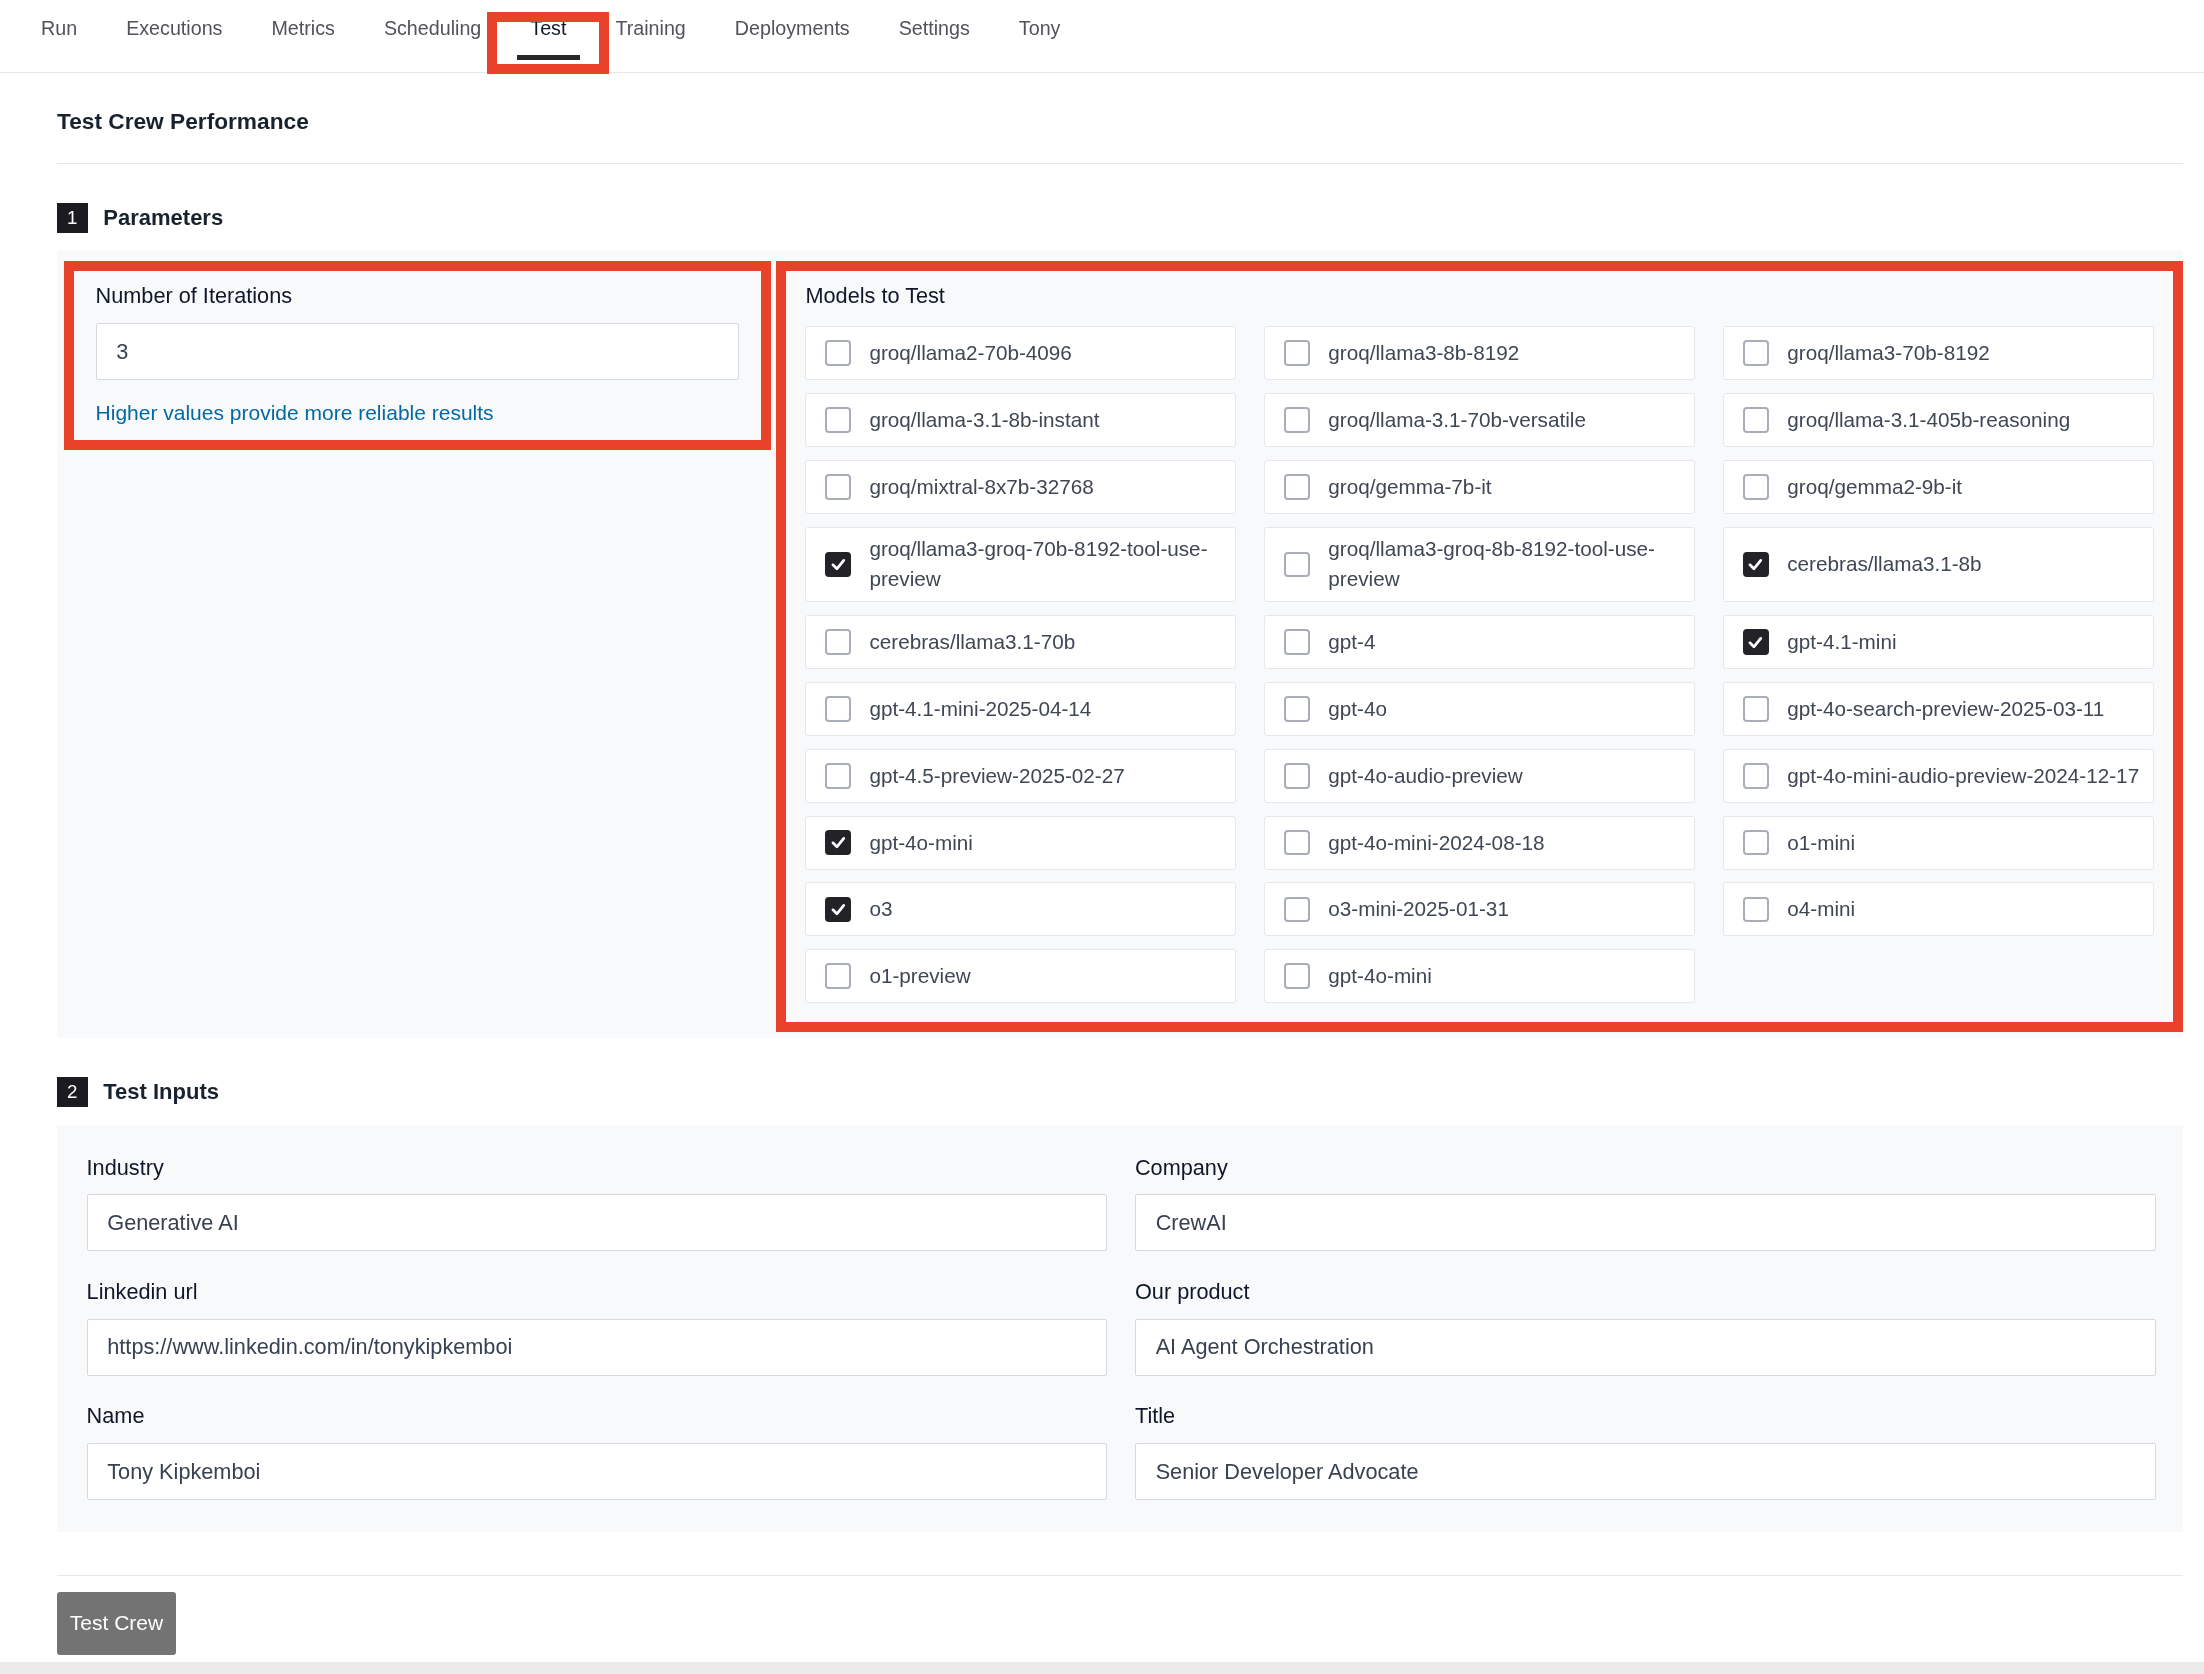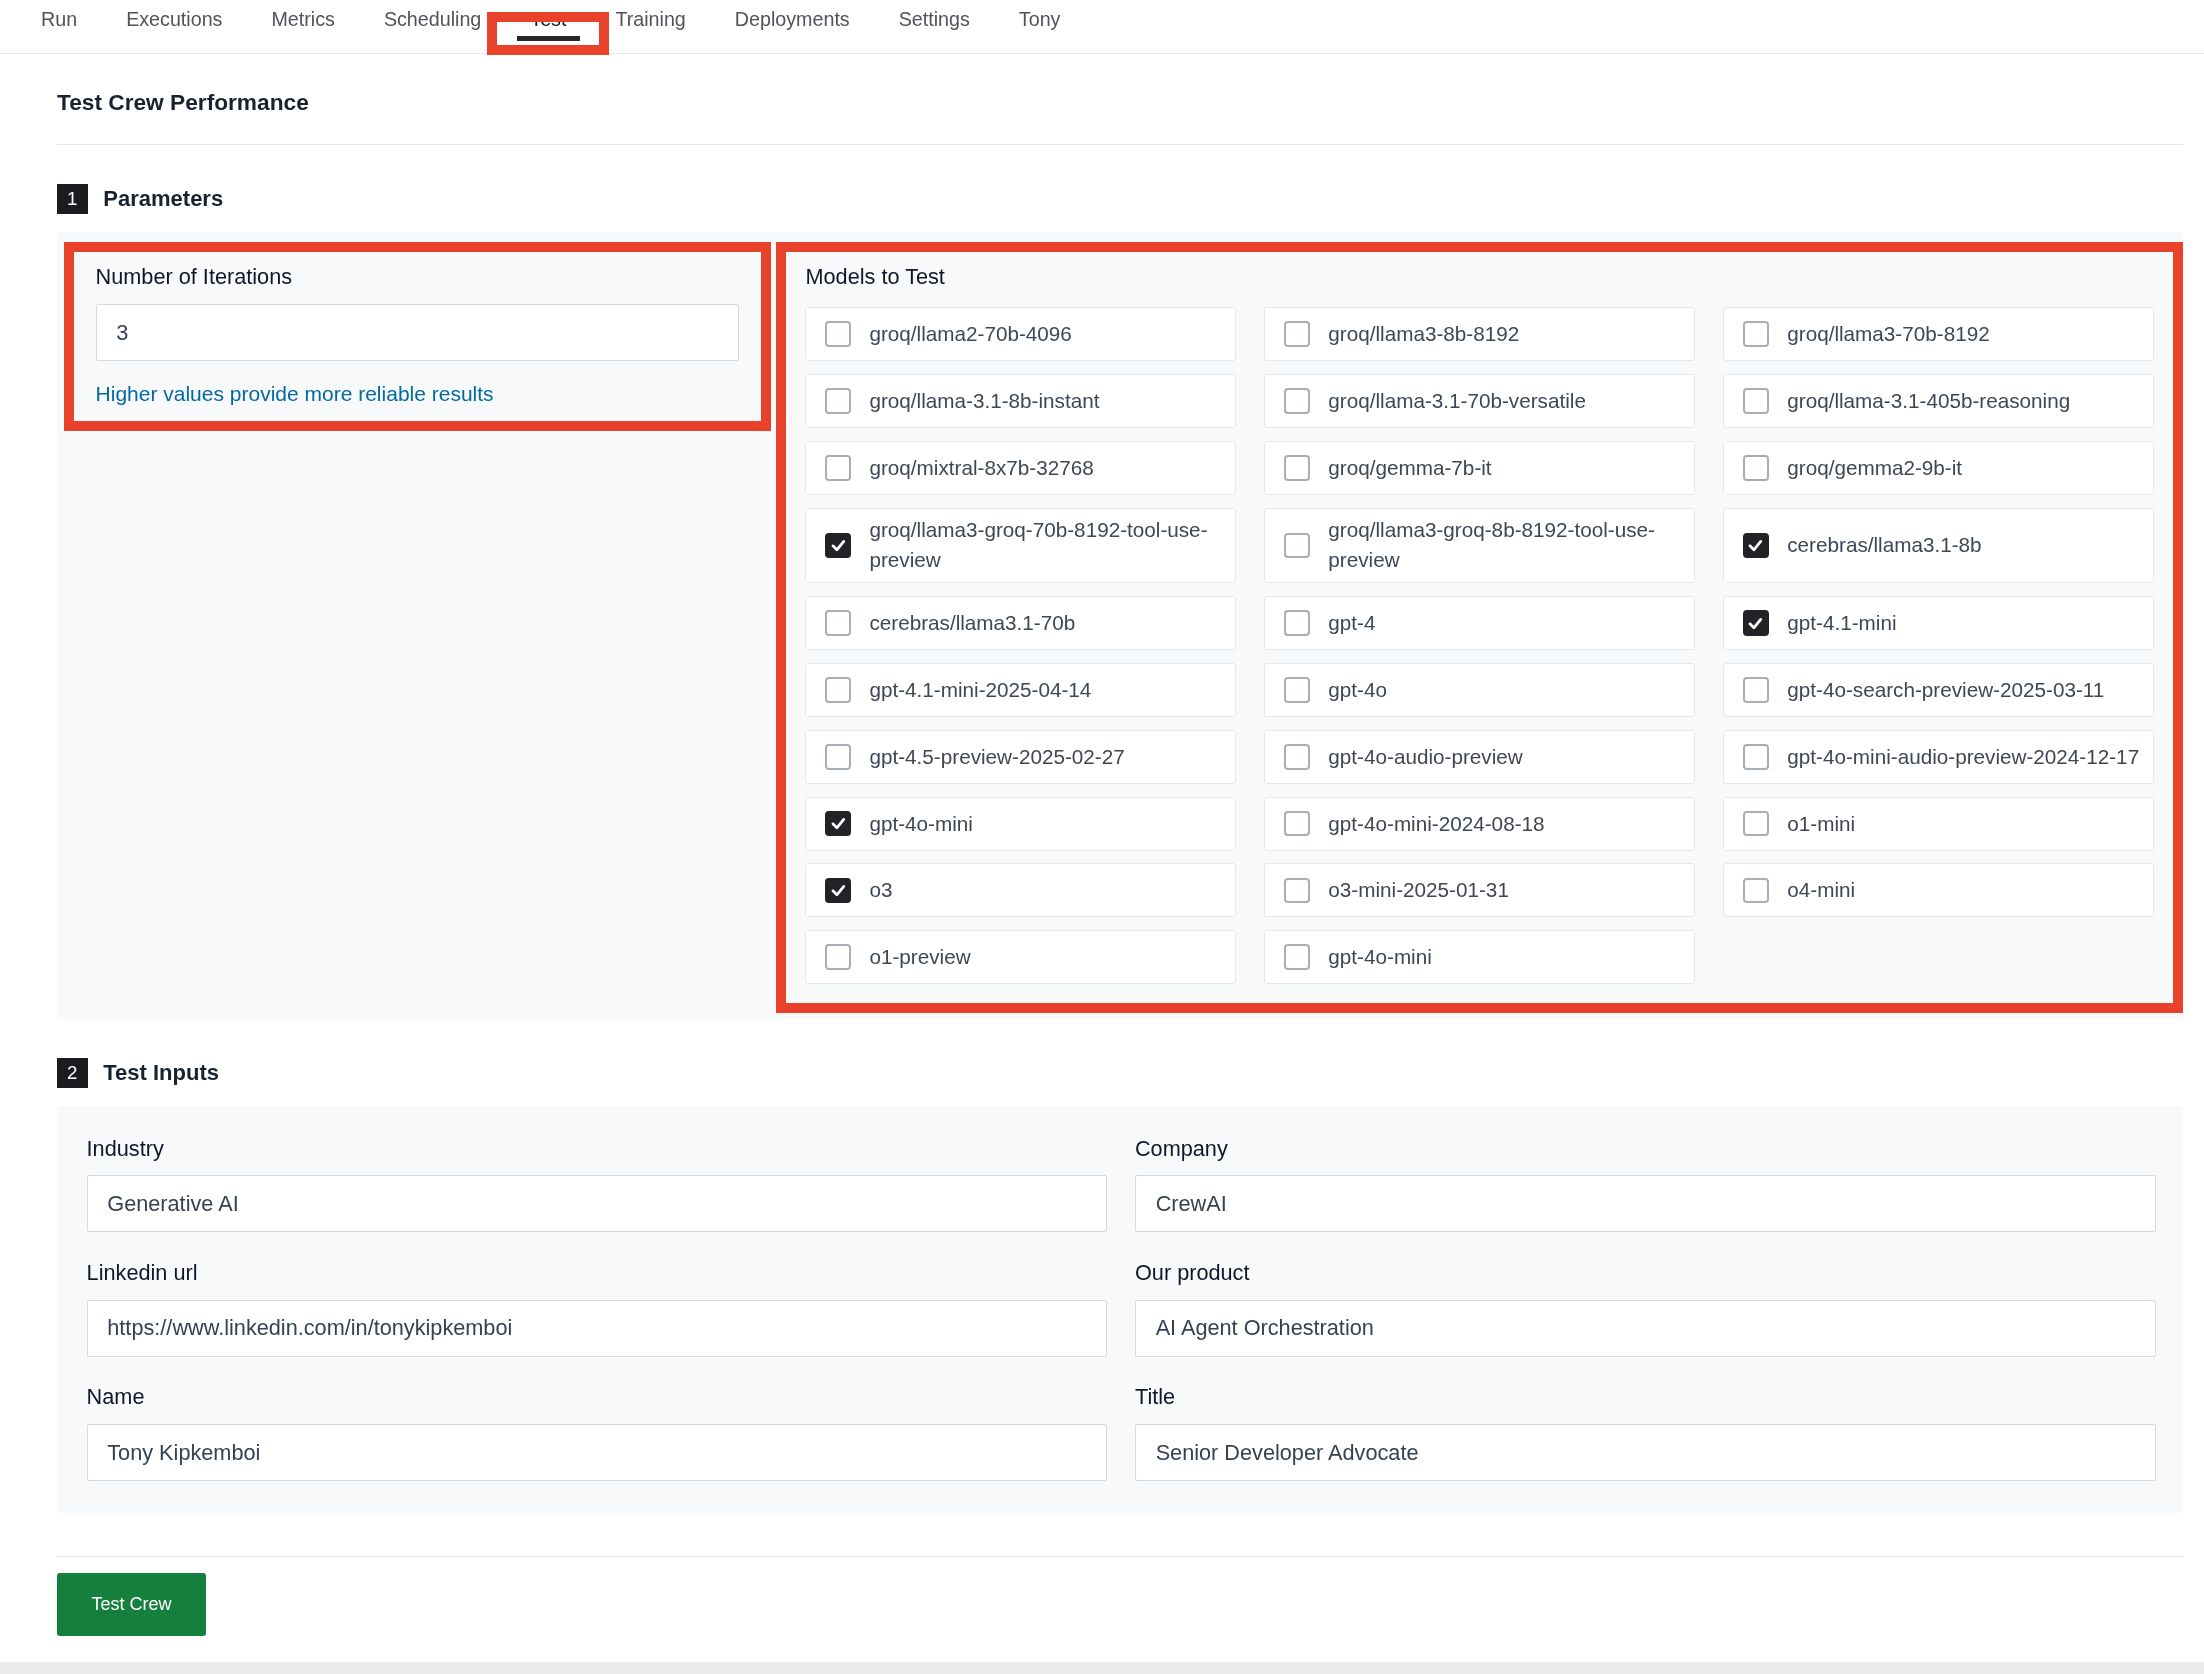--- a/index.html
+++ b/index.html
@@ -6,21 +6,21 @@
   html, body { width: 2205px; height: 1675px; overflow: hidden; }
   body {
     font-family: "Liberation Sans", "DejaVu Sans", sans-serif;
     background: #ffffff;
     color: #1f2937;
     position: relative;
   }
 
   
   .tabbar {
-    height: 54px;
+    height: 73px;
     border-bottom: 1px solid #e5e7eb;
     padding: 0 0 15px 41px;
     position: relative;
     z-index: 5;
   }
   .tabs {
     display: flex;
     gap: 49px;
     height: 100%;
     align-items: stretch;
@@ -170,28 +170,28 @@
     display: grid;
     grid-template-columns: 1fr 1fr;
     column-gap: 27.6px;
     row-gap: 27.6px;
   }
 
   
   .rule-bottom { margin-top: 43px; }
   .test-crew-btn {
     margin-top: 15.8px;
-    width: 149px;
+    width: 119px;
     height: 63px;
-    background: #15803d;
+    background: #737373;
     color: #ffffff;
     border: none;
     border-radius: 3px;
     font-family: "Liberation Sans", "DejaVu Sans", sans-serif;
-    font-size: 18px;
+    font-size: 21px;
     cursor: pointer;
   }
   .window-edge {
     position: absolute;
     left: 0; right: 0; bottom: 0;
     height: 12.8px;
     background: #e9eae9;
   }
 </style>
 </head>

